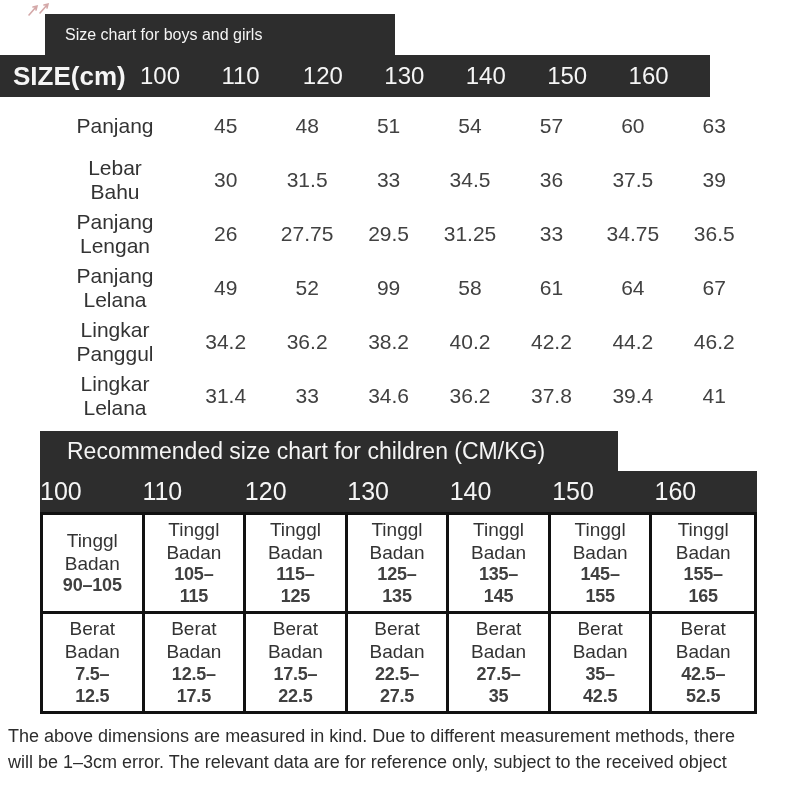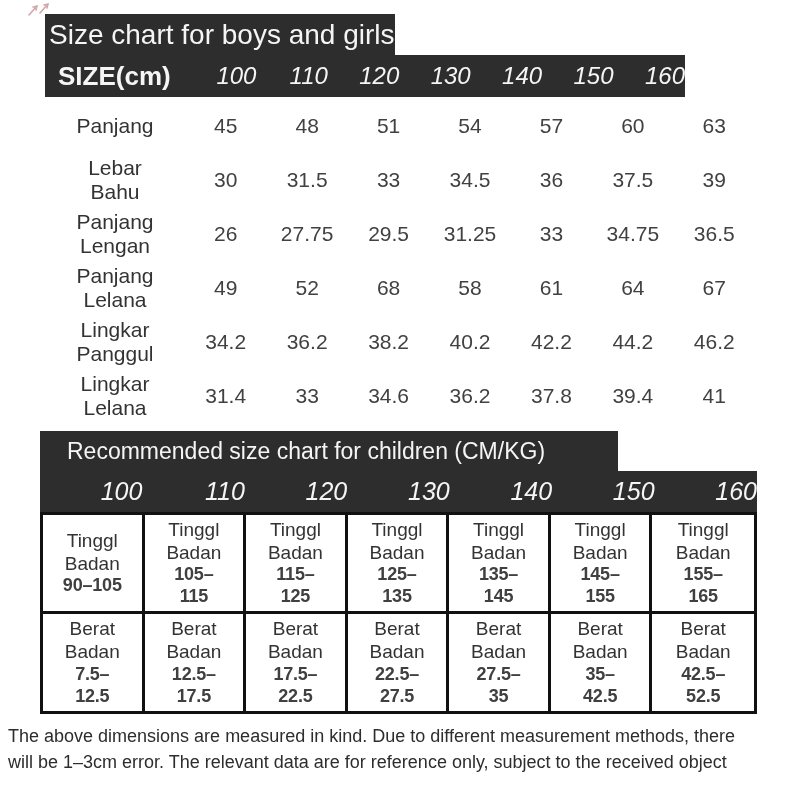--- a/index.html
+++ b/index.html
@@ -9,31 +9,31 @@
     background:#ffffff;
     font-family:"Liberation Sans", sans-serif;
     color:#3d3d3d;
     overflow:hidden;
   }
   .corner-mark{position:absolute;left:26px;top:2px;}
   
   .s1-title{
     margin:14px 0 0 45px;width:350px;height:41px;
     background:#2d2d2d;color:#f5f5f5;
-    font-size:28px;line-height:41px;padding-left:4px;
+    font-size:16px;line-height:41px;padding-left:20px;
     box-sizing:border-box;white-space:nowrap;
   }
   .s1-header{
-    margin-left:45px;width:640px;height:42px;
+    width:710px;height:42px;
     background:#2d2d2d;color:#f5f5f5;
     display:grid;grid-template-columns:140px repeat(7,1fr);
     align-items:center;box-sizing:border-box;
   }
   .s1-header .size-label{font-weight:bold;font-size:26px;padding-left:13px;}
-  .hcell{text-align:right;font-size:24px;font-style:italic;}
+  .hcell{text-align:left;font-size:24px;}
   .m-grid{margin-left:45px;width:710px;margin-top:2px;}
   .mrow{
     display:grid;grid-template-columns:140px repeat(7,1fr);
     height:54px;align-items:center;
   }
   .mlabel{text-align:center;font-size:21px;line-height:1.12;color:#333333;}
   .mval{text-align:center;font-size:21px;color:#414141;}
   
   .s2-title{
     margin:8px 0 0 40px;width:578px;height:40px;
@@ -125,21 +125,21 @@
         <div class="mval">34.75</div>
         <div class="mval">36.5</div>
       </div>
       <div class="mrow">
         <div class="mlabel">
           <div>Panjang</div>
           <div>Lelana</div>
         </div>
         <div class="mval">49</div>
         <div class="mval">52</div>
-        <div class="mval">68</div>
+        <div class="mval">99</div>
         <div class="mval">58</div>
         <div class="mval">61</div>
         <div class="mval">64</div>
         <div class="mval">67</div>
       </div>
       <div class="mrow">
         <div class="mlabel">
           <div>Lingkar</div>
           <div>Panggul</div>
         </div>

